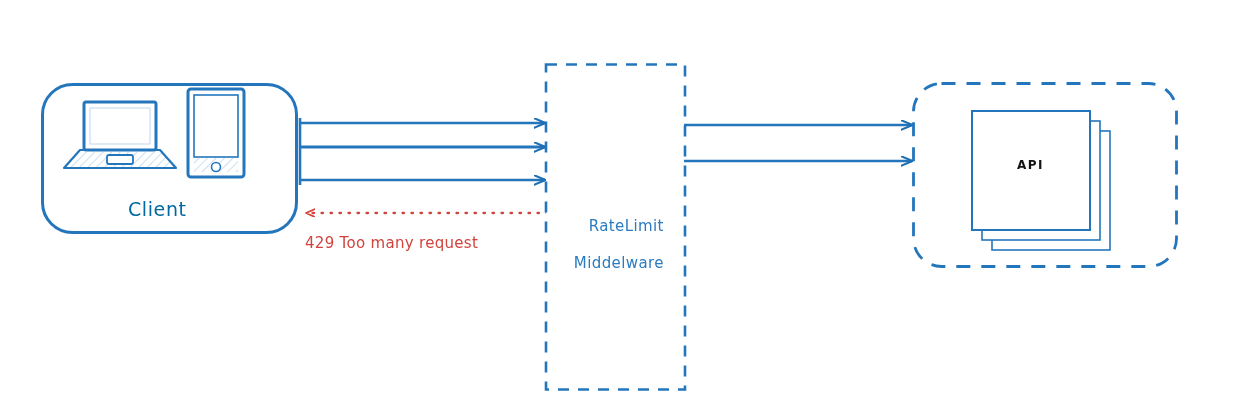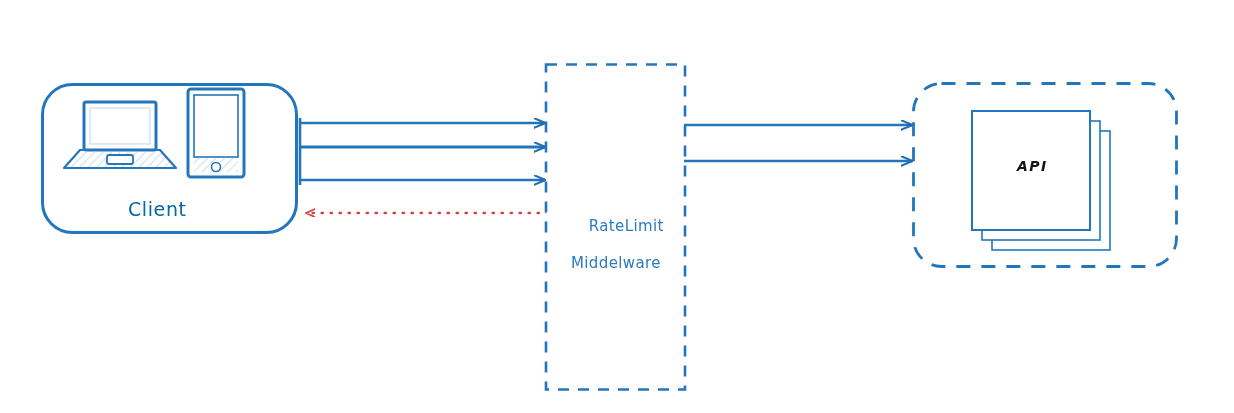--- a/index.html
+++ b/index.html
@@ -36,34 +36,33 @@
     letter-spacing: 0.6px;
     left: 128px;
     top: 198px;
   }
   .mw-label {
     color: #2B7BC0;
     font-size: 15px;
     letter-spacing: 0.4px;
     left: 568px;
     top: 198px;
-    text-align: center;
+    text-align: right;
   }
   .mw-label .l2 { display: block; }
   .err-label {
     color: #D1433D;
     font-size: 15px;
     letter-spacing: 0.3px;
     left: 305px;
     top: 234px;
   }
   .api-label {
     color: #131313;
-    font-size: 14px;
-    font-style: italic;
+    font-size: 12px;
     font-weight: 600;
     letter-spacing: 1.5px;
     left: 1017px;
     top: 158px;
   }
 </style>
 </head>
 <body>
 
 <div id="canvas">
@@ -135,16 +134,17 @@
     </g>
   </svg>
 
   <div class="label-text client-label">Client</div>
 
   <div class="label-text mw-label">
     <span>RateLimit</span>
     <span class="l2">Middelware</span>
   </div>
 
+  <div class="label-text err-label">429 Too many request</div>
 
   <div class="label-text api-label">API</div>
 
 </div>
 
 </body></html>

